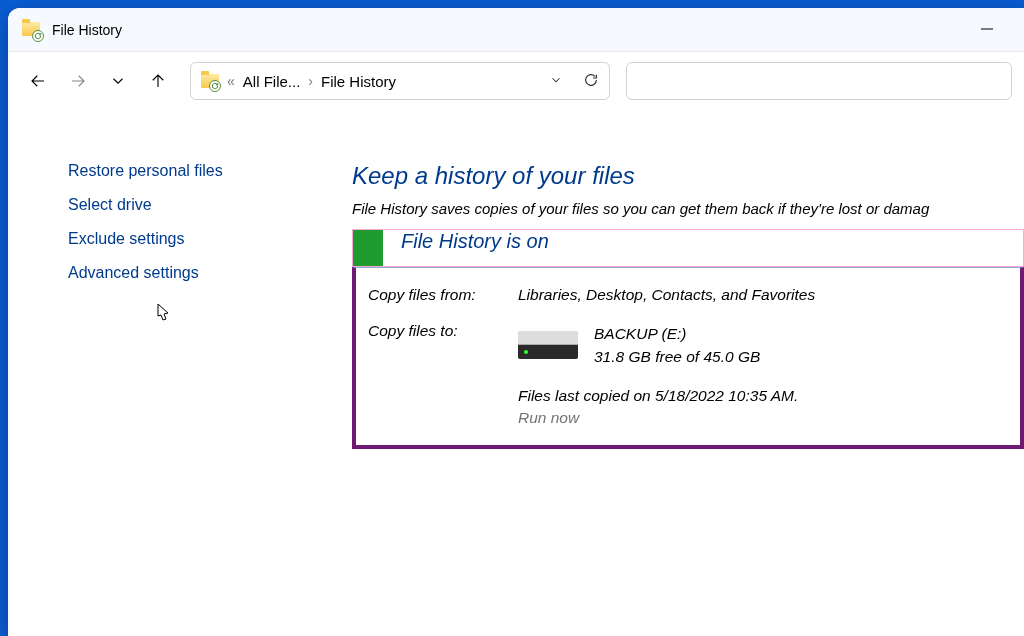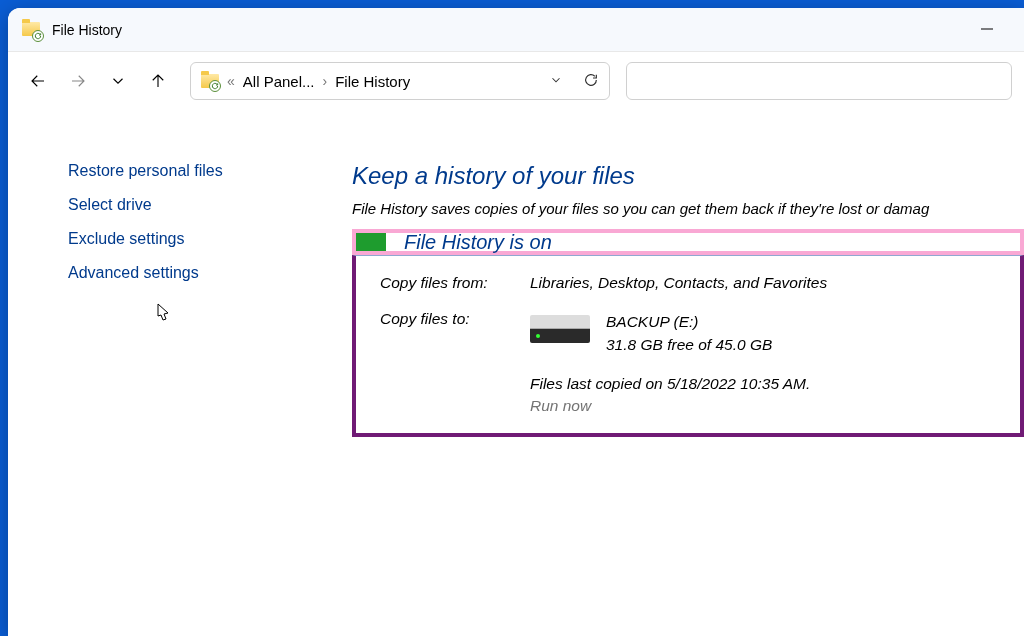--- a/index.html
+++ b/index.html
@@ -134,44 +134,44 @@
       font-size: 24px;
       margin-bottom: 10px;
     }
     .main .subtitle {
       color: #000;
       font-size: 15px;
       margin-bottom: 12px;
       white-space: nowrap;
     }
     .status-banner {
-      border: 4px solid #f9a8d4;
-      display:flex; align-items:center;
-      height: 26px;
+      border: 1px solid #f9a8d4;
+      display:flex; 
+      height: 38px;
       margin-bottom: 0;
     }
     .status-swatch {
       width: 30px; height: 100%;
       background: #1e9c2e;
     }
     .status-text {
       color: #003a8c;
       font-size: 20px;
       margin-left: 18px;
     }
     .details {
       border: 4px solid #701a75;
       border-top: 1px solid #8fa8d1;
-      padding: 18px 10px 18px 24px;
+      padding: 18px 10px 18px 12px;
       font-size: 15.5px;
       color: #000;
     }
     .details-row { display:flex; margin-bottom: 18px; }
     .details-label { width: 150px; }
-    .drive-row { display:flex; align-items: center; gap: 16px; }
+    .drive-row { display:flex; align-items: flex-end; gap: 16px; }
     .drive-icon { width: 60px; height: 40px; position:relative; }
     .drive-top { position:absolute; top:2px; width:60px; height:14px; background:#ddd; border-radius:2px 2px 0 0; border-bottom:1px solid #aaa;}
     .drive-bot { position:absolute; top:16px; width:60px; height:14px; background:#2a2a2a; border-radius:0 0 2px 2px; display:flex; align-items:center;}
     .drive-led { width:4px; height:4px; background:#3f3; border-radius:50%; margin-left:6px;}
     .drive-info { line-height: 1.5; }
     .last-copied { margin-left: 150px; margin-top: 6px; }
     .run-now { color: #737373; cursor:pointer; display:inline-block; margin-top:4px;}
     .cursor-pointer {
       position: absolute;
       left: 152px; top: 302px;
@@ -225,21 +225,21 @@
     <div class="addrbar">
       <div class="bc-icon">
         <div class="folder-shape"></div>
         <div class="refresh-overlay">
           <svg viewBox="0 0 24 24">
               <path fill="none" stroke="#3a7a2a" stroke-width="3" d="M20 12a8 8 0 1 1-2.3-5.6M20 4v5h-5"></path>
             </svg>
         </div>
       </div>
       <span class="addr-sep">«</span>
-      <span class="addr-text addr-first">All Panel...</span>
+      <span class="addr-text addr-first">All File...</span>
       <span class="addr-sep">›</span>
       <span class="addr-text">File History</span>
       <span class="addr-chev" style="margin-left:auto;">
         <svg width="14" height="14" viewBox="0 0 24 24">
             <path d="M6 9l6 6 6-6" fill="none" stroke="#333" stroke-width="1.8"></path>
           </svg>
       </span>
       <span class="addr-refresh" style="margin-left:14px;">
         <svg width="16" height="16" viewBox="0 0 24 24">
             <path d="M20 12a8 8 0 1 1-2.3-5.6M20 4v5h-5" fill="none" stroke="#333" stroke-width="1.8"></path>

